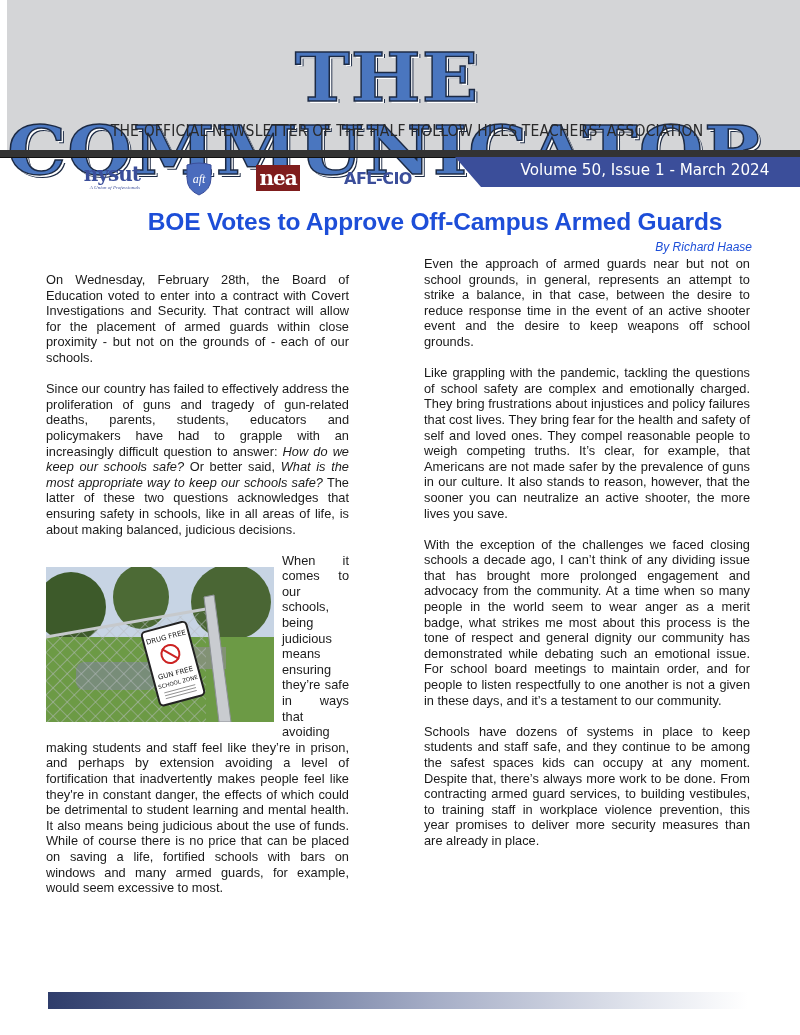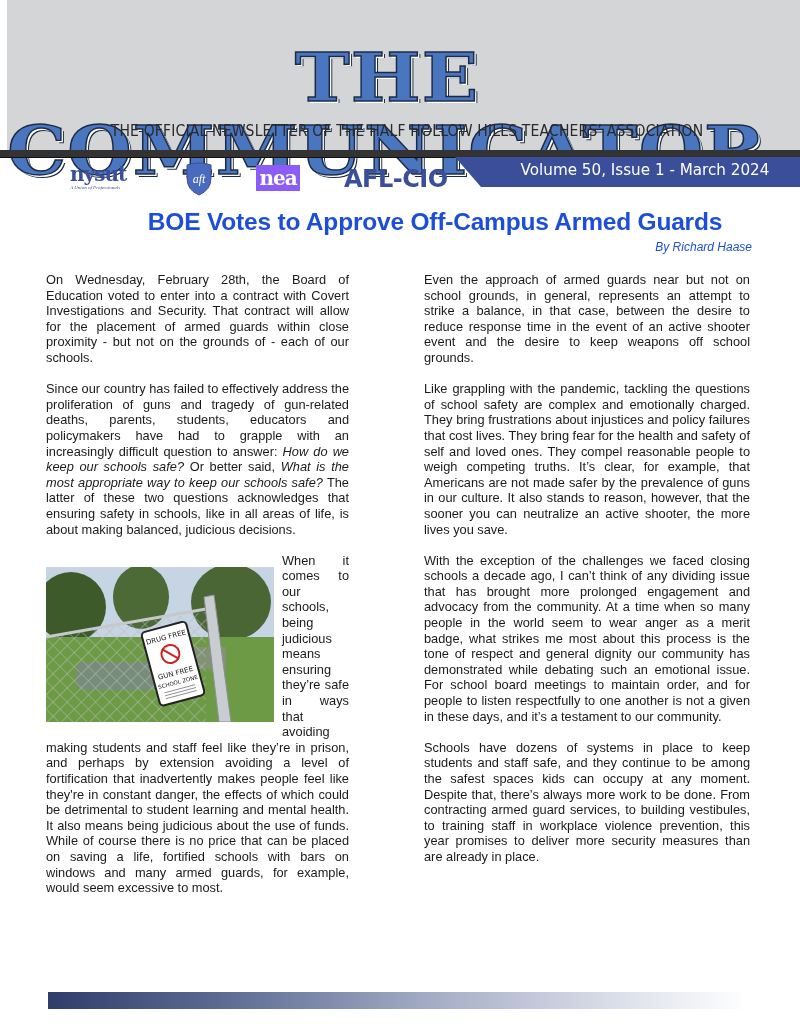--- a/index.html
+++ b/index.html
@@ -16,38 +16,38 @@
       transform: scaleY(0.92); transform-origin: top center;
     }
     .masthead-subtitle {
       position: absolute; left: 0; top: 122px; width: 800px; text-align: center;
       font-family: "DejaVu Sans", sans-serif; font-size: 15.5px; color: #2a2a2a; letter-spacing: 0.2px;
       transform: scaleX(0.9); transform-origin: center;
     }
     .divider-bar { position: absolute; left: 0; top: 150px; width: 800px; height: 7px; background: #333333; border-bottom: 1px solid #111; }
 
     .logos { position: absolute; left: 0; top: 158px; width: 460px; height: 42px; }
-    .logo { position: absolute; }
+    .logo { position: absolute; text-align: right; }
     .logo-nysut { left: 70px; top: 5px; width: 70px; height: 32px; }
     .logo-nysut .word { font-family: "DejaVu Serif", serif; font-weight: bold; font-size: 20px; color: #3b4e9a; line-height: 22px; letter-spacing: -1px; }
     .logo-nysut .tag { font-family: "Liberation Serif", serif; font-style: italic; font-size: 5px; color: #3b4e9a; }
     .logo-aft { left: 184px; top: 4px; width: 30px; height: 34px; }
-    .logo-nea { left: 256px; top: 7px; width: 44px; height: 26px; background: #8b5cf6; color: #fff; font-family: "DejaVu Serif", serif; font-weight: bold; font-size: 20px; line-height: 26px; text-align: center; letter-spacing: -1px; }
-    .logo-aflcio { left: 344px; top: 8px; font-family: "DejaVu Sans", sans-serif; font-weight: bold; font-size: 24px; color: #3b4e9a; line-height: 26px; letter-spacing: -0.5px; }
+    .logo-nea { left: 256px; top: 7px; width: 44px; height: 26px; background: #7f1d1d; color: #fff; font-family: "DejaVu Serif", serif; font-weight: bold; font-size: 20px; line-height: 26px; text-align: center; letter-spacing: -1px; }
+    .logo-aflcio { left: 344px; top: 8px; font-family: "DejaVu Sans", sans-serif; font-weight: bold; font-size: 16px; color: #3b4e9a; line-height: 26px; letter-spacing: -0.5px; }
 
     .volume-banner { position: absolute; left: 455px; top: 157px; width: 345px; height: 44px; }
     .volume-banner svg { position: absolute; left: 0; top: 0; }
     .volume-text { position: absolute; left: 40px; top: 1px; width: 300px; text-align: center; font-family: "DejaVu Sans", sans-serif; font-size: 16.5px; color: #ffffff; line-height: 24px; transform: scaleX(0.92); transform-origin: center; }
 
     .headline { position: absolute; left: 120px; top: 208px; width: 630px; text-align: center; font-family: "Liberation Sans", sans-serif; font-weight: bold; font-size: 24.5px; color: #1d4ed8; letter-spacing: -0.2px; }
     .byline { position: absolute; right: 48px; top: 240px; font-family: "Liberation Sans", sans-serif; font-style: italic; font-size: 12px; color: #1d4ed8; }
 
     .col { position: absolute; font-family: "Liberation Sans", sans-serif; font-size: 12.8px; line-height: 15.6px; text-align: justify; color: #1a1a1a; }
     .col-left { left: 46px; top: 272px; width: 303px; }
-    .col-right { left: 424px; top: 272px; width: 326px; }
+    .col-right { left: 424px; top: 256px; width: 326px; }
     .col p { margin: 0 0 15.6px 0; }
     .col em { font-style: italic; }
 
     .photo-wrap { float: left; width: 228px; height: 155px; margin: 14px 8px 4px 0; }
     .photo { width: 228px; height: 155px; position: relative; overflow: hidden; background: linear-gradient(180deg, #c9d6e6 0%, #b9c9dc 35%, #6f9a4b 55%, #5f8d3b 100%); }
     .wrap-text { text-align: justify; }
 
     .footer-bar { position: absolute; left: 48px; top: 992px; width: 700px; height: 17px; background: linear-gradient(90deg, #2f3d6b 0%, #5d6b93 25%, #a5adc6 55%, #e3e6ee 85%, #ffffff 100%); }
   </style>
 </head>

